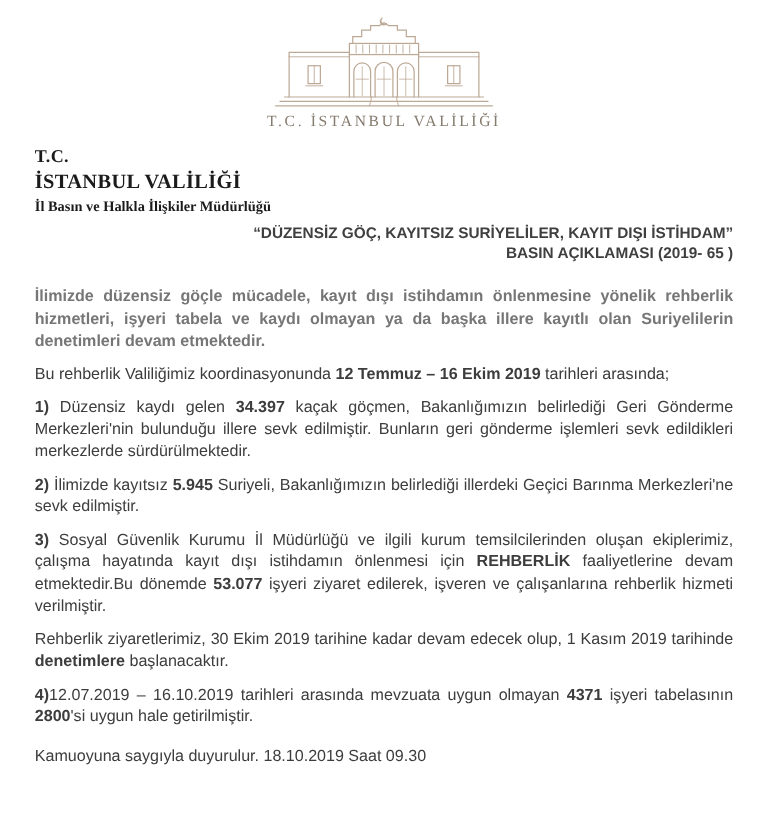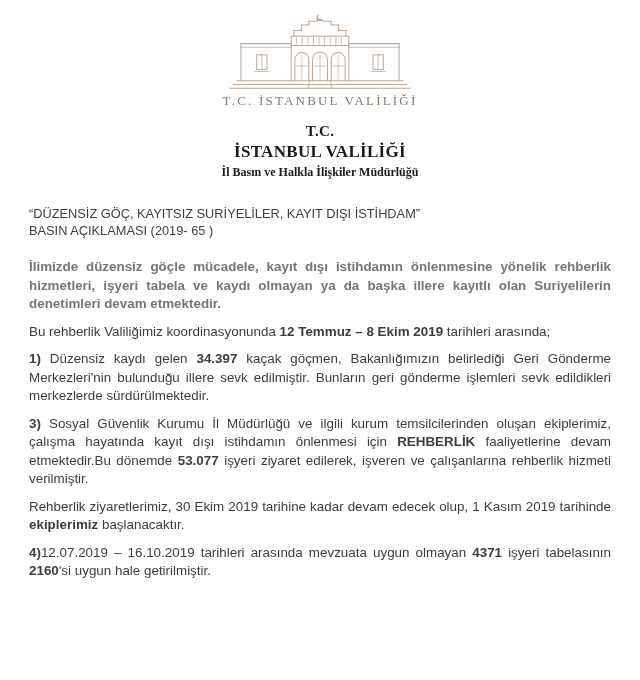--- a/index.html
+++ b/index.html
@@ -33,36 +33,35 @@
   .logo-caption {
     font-family: "Liberation Serif", "DejaVu Serif", serif;
     font-size: 13px;
     letter-spacing: 2.2px;
     color: #847a6d;
     margin-top: 1px;
   }
 
   
   .letterhead {
-    text-align: center;
     font-family: "Liberation Serif", "DejaVu Serif", serif;
     font-weight: bold;
     color: #1b1b1b;
     margin-top: 13px;
   }
   .lh-tc   { font-size: 15px; line-height: 19px; letter-spacing: .3px; }
   .lh-org  { font-size: 17px; line-height: 21px; letter-spacing: .3px; }
   .lh-dept { font-size: 12px; line-height: 20px; }
 
   
   .pr-title {
-    text-align: left;
-    font-weight: normal;
+    text-align: right;
+    font-weight: bold;
     color: #3f3f3f;
-    margin-top: 23px;
+    margin-top: 3px;
   }
   .pr-title .t1 { font-size: 12.8px; line-height: 17px; }
   .pr-title .t2 { font-size: 12.8px; line-height: 17px; }
 
   
   .body-text { margin-top: 19px; }
   .para {
     font-size: 13.4px;
     line-height: 18.5px;
     color: #3d3d3d;
@@ -122,20 +121,22 @@
     <div class="lh-dept">İl Basın ve Halkla İlişkiler Müdürlüğü</div>
   </div>
 
   <div class="pr-title">
     <div class="t1">“DÜZENSİZ GÖÇ, KAYITSIZ SURİYELİLER, KAYIT DIŞI İSTİHDAM”</div>
     <div class="t2">BASIN AÇIKLAMASI (2019- 65 )</div>
   </div>
 
   <div class="body-text">
     <p class="para lead"><strong>İlimizde düzensiz göçle mücadele, kayıt dışı istihdamın önlenmesine yönelik rehberlik hizmetleri, işyeri tabela ve kaydı olmayan ya da başka illere kayıtlı olan Suriyelilerin denetimleri devam etmektedir.</strong></p>
-    <p class="para"><span>Bu rehberlik Valiliğimiz koordinasyonunda </span><strong>12 Temmuz – 8 Ekim 2019</strong><span> tarihleri arasında;</span></p>
+    <p class="para"><span>Bu rehberlik Valiliğimiz koordinasyonunda </span><strong>12 Temmuz – 16 Ekim 2019</strong><span> tarihleri arasında;</span></p>
     <p class="para"><strong>1)</strong><span> Düzensiz kaydı gelen </span><strong>34.397</strong><span> kaçak göçmen, Bakanlığımızın belirlediği Geri Gönderme Merkezleri'nin bulunduğu illere sevk edilmiştir. Bunların geri gönderme işlemleri sevk edildikleri merkezlerde sürdürülmektedir.</span></p>
+    <p class="para"><strong>2)</strong><span> İlimizde kayıtsız </span><strong>5.945</strong><span> Suriyeli, Bakanlığımızın belirlediği illerdeki Geçici Barınma Merkezleri'ne sevk edilmiştir.</span></p>
     <p class="para"><strong>3)</strong><span> Sosyal Güvenlik Kurumu İl Müdürlüğü ve ilgili kurum temsilcilerinden oluşan ekiplerimiz, çalışma hayatında kayıt dışı istihdamın önlenmesi için </span><strong>REHBERLİK</strong><span> faaliyetlerine devam etmektedir.Bu dönemde </span><strong>53.077</strong><span> işyeri ziyaret edilerek, işveren ve çalışanlarına rehberlik hizmeti verilmiştir.</span></p>
-    <p class="para"><span>Rehberlik ziyaretlerimiz, 30 Ekim 2019 tarihine kadar devam edecek olup, 1 Kasım 2019 tarihinde </span><strong>ekiplerimiz</strong><span> başlanacaktır.</span></p>
-    <p class="para"><strong>4)</strong><span>12.07.2019 – 16.10.2019 tarihleri arasında mevzuata uygun olmayan </span><strong>4371</strong><span> işyeri tabelasının </span><strong>2160</strong><span>'si uygun hale getirilmiştir.</span></p>
+    <p class="para"><span>Rehberlik ziyaretlerimiz, 30 Ekim 2019 tarihine kadar devam edecek olup, 1 Kasım 2019 tarihinde </span><strong>denetimlere</strong><span> başlanacaktır.</span></p>
+    <p class="para"><strong>4)</strong><span>12.07.2019 – 16.10.2019 tarihleri arasında mevzuata uygun olmayan </span><strong>4371</strong><span> işyeri tabelasının </span><strong>2800</strong><span>'si uygun hale getirilmiştir.</span></p>
+    <p class="para closing"><span>Kamuoyuna saygıyla duyurulur. 18.10.2019 Saat 09.30</span></p>
   </div>
 
 </div>
 
 </body></html>

